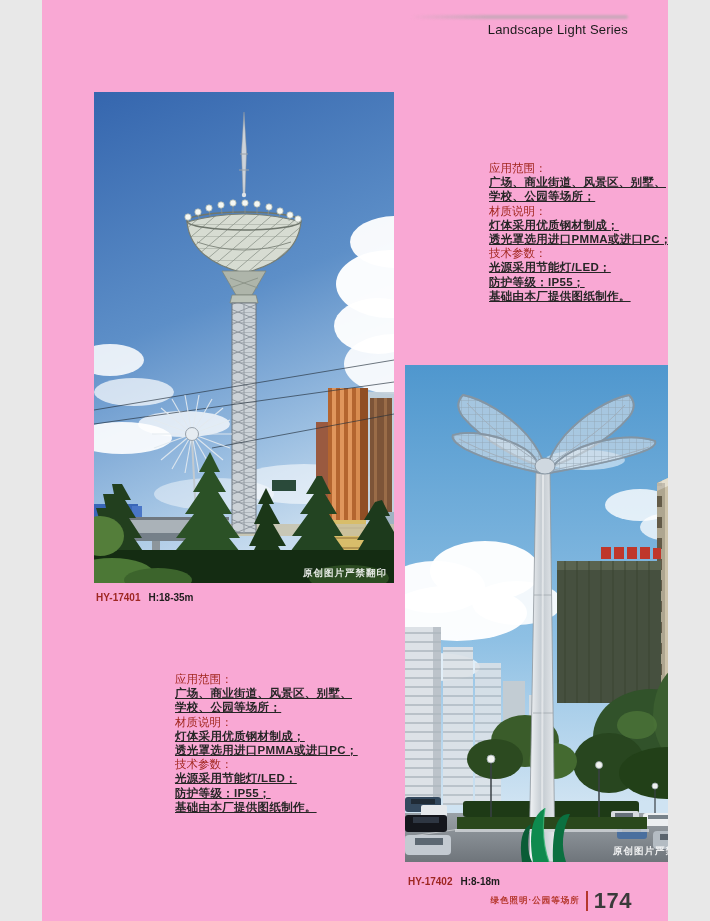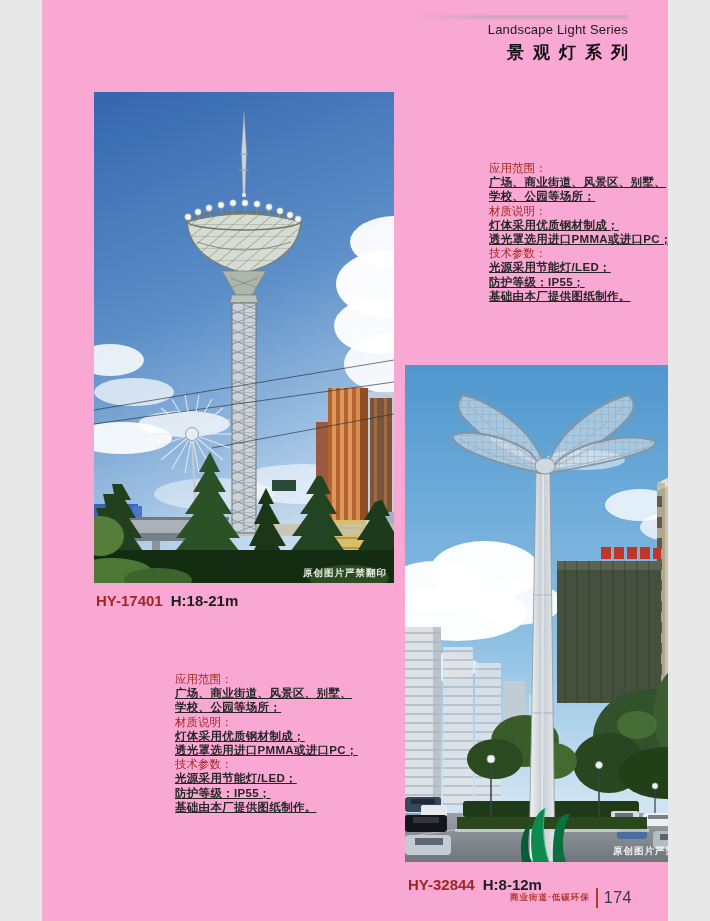--- a/index.html
+++ b/index.html
@@ -15,46 +15,45 @@
   .header-en{position:absolute;top:22px;right:40px;font-size:13px;color:#1b1b1b;
     letter-spacing:.2px;font-weight:500;}
   .header-zh{position:absolute;top:41px;right:40px;font-size:17px;color:#111;
     letter-spacing:9px;margin-right:-9px;font-weight:600;}
   
   .photo{position:absolute;display:block;}
   .photo1{left:52px;top:92px;width:300px;height:491px;}
   .photo2{left:363px;top:365px;width:300px;height:497px;}
   
   .product-label{position:absolute;display:flex;gap:8px;align-items:baseline;
-    font-size:15px;font-weight:700;}
+    font-size:10px;font-weight:700;}
   .label1{left:54px;top:592px;}
   .label2{left:366px;top:876px;}
   .product-label .code{color:#9e2722;}
   .product-label .ht{color:#1d1d1d;}
   
   .spec-block{position:absolute;width:262px;font-size:11.5px;line-height:14.2px;}
   .spec-right{left:447px;top:161px;}
   .spec-left{left:133px;top:672px;}
   .spec-heading{color:#a2271f;font-weight:400;}
   .spec-line{color:#262626;font-weight:600;letter-spacing:.3px;text-decoration:underline;}
   
   .footer{position:absolute;top:888px;right:36px;display:flex;align-items:center;gap:6px;}
   .footer-slogan{font-size:8.5px;color:#b5372c;font-weight:700;letter-spacing:1px;}
   .footer-divider{width:2px;height:20px;background:#b5372c;}
-  .footer-page{font-size:16px;color:#3a3a3a;font-weight:400;letter-spacing:.5px;}
+  .footer-page{font-size:22px;color:#3a3a3a;font-weight:700;letter-spacing:.5px;}
   .wm{font-size:9.5px;fill:#ffffff;opacity:.88;font-weight:600;letter-spacing:1px;}
 </style>
 </head>
 <body>
 
 <div class="page">
 
   <div class="header-rule"></div>
   <div class="header-en">Landscape Light Series</div>
-  <div class="header-zh">景观灯系列</div>
 
   <svg class="photo photo1" viewBox="0 0 300 491" xmlns="http://www.w3.org/2000/svg">
     <defs>
       <linearGradient id="sky1" x1="0" y1="0" x2="0.25" y2="1">
         <stop offset="0" stop-color="#3566ae"></stop>
           <stop offset="0.5" stop-color="#5d8fc8"></stop>
         <stop offset="0.82" stop-color="#9dc0e2"></stop>
           <stop offset="1" stop-color="#c6dbee"></stop>
       </linearGradient>
       <pattern id="lat1" width="24" height="10" patternUnits="userSpaceOnUse">
@@ -192,21 +191,21 @@
       <ellipse cx="18" cy="482" rx="42" ry="16" fill="#4c7836"></ellipse>
       <ellipse cx="64" cy="488" rx="34" ry="12" fill="#3c642c"></ellipse>
       <ellipse cx="255" cy="486" rx="40" ry="13" fill="#2c4c22"></ellipse>
     </g>
 
     <text class="wm" x="293" y="484" text-anchor="end">原创图片严禁翻印</text>
   </svg>
 
   <div class="product-label label1">
     <span class="code">HY-17401</span>
-    <span class="ht">H:18-21m</span>
+    <span class="ht">H:18-35m</span>
   </div>
 
   <div class="spec-block spec-right">
     <div class="spec-heading">应用范围：</div>
     <div class="spec-line">广场、商业街道、风景区、别墅、</div>
     <div class="spec-line">学校、公园等场所；</div>
     <div class="spec-heading">材质说明：</div>
     <div class="spec-line">灯体采用优质钢材制成；</div>
     <div class="spec-line">透光罩选用进口PMMA或进口PC；</div>
     <div class="spec-heading">技术参数：</div>
@@ -378,23 +377,23 @@
       <path d="M117,497 C114,476 117,464 126,459 C122,474 122,487 127,497 Z" fill="#0a5c36"></path>
       <path d="M128,497 C123,466 128,450 140,443 C137,462 138,480 144,497 Z" fill="#0e8a4e"></path>
       <path d="M148,497 C147,462 153,448 165,449 C157,466 156,482 161,497 Z" fill="#0b7040"></path>
       <path d="M140,443 C137,462 138,480 144,497" stroke="#3cb878" stroke-width="1.2" fill="none" opacity=".8"></path>
     </g>
 
     <text class="wm" x="292" y="489" text-anchor="end">原创图片严禁翻印</text>
   </svg>
 
   <div class="product-label label2">
-    <span class="code">HY-32844</span>
-    <span class="ht">H:8-12m</span>
+    <span class="code">HY-17402</span>
+    <span class="ht">H:8-18m</span>
   </div>
 
   <div class="footer">
-    <span class="footer-slogan">商业街道·低碳环保</span>
+    <span class="footer-slogan">绿色照明·公园等场所</span>
     <span class="footer-divider"></span>
     <span class="footer-page">174</span>
   </div>
 
 </div>
 
 </body></html>

